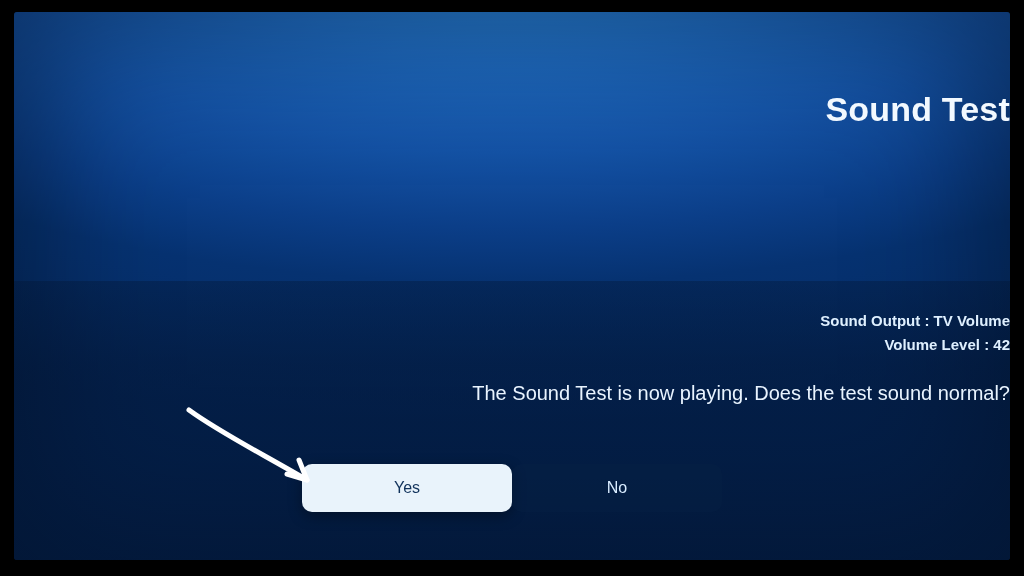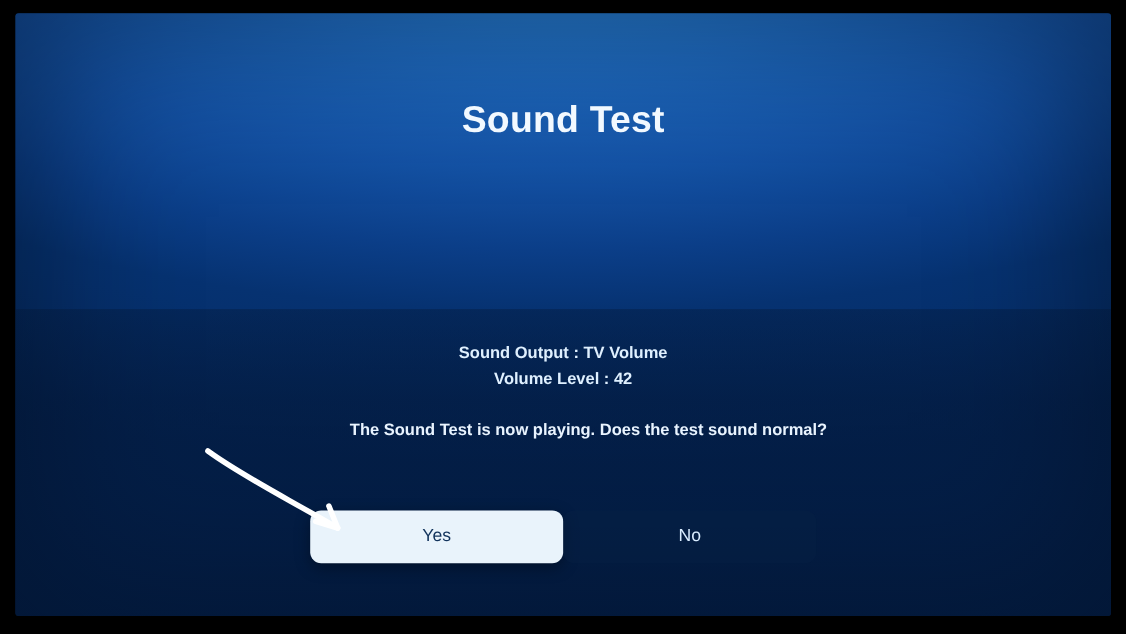--- a/index.html
+++ b/index.html
@@ -8,21 +8,21 @@
       position:absolute;left:6px;top:6px;right:6px;bottom:6px;
       background:#000;border-radius:4px;padding:6px 8px 10px 8px;
     }
     .screen{
       position:relative;width:100%;height:100%;border-radius:3px;overflow:hidden;
       background:
         radial-gradient(120% 85% at 50% -10%,
           #2a86d9 0%, #1f6cc3 22%, #1452a5 42%, #0b3e88 58%, #063271 70%, #052a62 100%);
       font-family:"Segoe UI",Arial,Helvetica,sans-serif;
       color:#e6f2ff;
-      text-align:center;
+      text-align:right;
     }
     
     .screen::after{
       content:"";position:absolute;left:0;right:0;top:49%;bottom:0;
       background:linear-gradient(to bottom,
         rgba(2,20,48,.35) 0%,
         rgba(2,20,48,.55) 30%,
         rgba(2,20,48,.60) 100%);
       pointer-events:none;
     }
@@ -37,28 +37,28 @@
       font-size:34px;font-weight:700;color:#f2f9ff;
       letter-spacing:.2px;
     }
     .info{
       position:absolute;left:0;right:0;top:295px;z-index:2;
       font-size:15px;line-height:1.35;font-weight:600;color:#dff0ff;
     }
     .info .row{margin-top:4px;}
     .prompt{
       position:absolute;left:0;right:0;top:370px;z-index:2;
-      font-size:15px;font-weight:700;color:#e9f4ff;margin-left:46px;
+      font-size:20px;font-weight:400;color:#e9f4ff;margin-left:46px;
     }
     .buttons{
       position:absolute;left:0;right:0;top:452px;z-index:2;
       display:flex;justify-content:center;gap:0;
     }
     .btn{
-      width:230px;height:48px;display:flex;align-items:center;justify-content:center;
+      width:210px;height:48px;display:flex;align-items:center;justify-content:center;
       font-size:16px;font-weight:500;border-radius:10px;
       user-select:none;
     }
     .btn.selected{
       background:#e9f3fb;color:#11325b;
       box-shadow:0 4px 14px rgba(0,0,0,.35);
     }
     .btn.ghost{
       background:rgba(8,35,70,.35);color:#d9ecff;
     }

